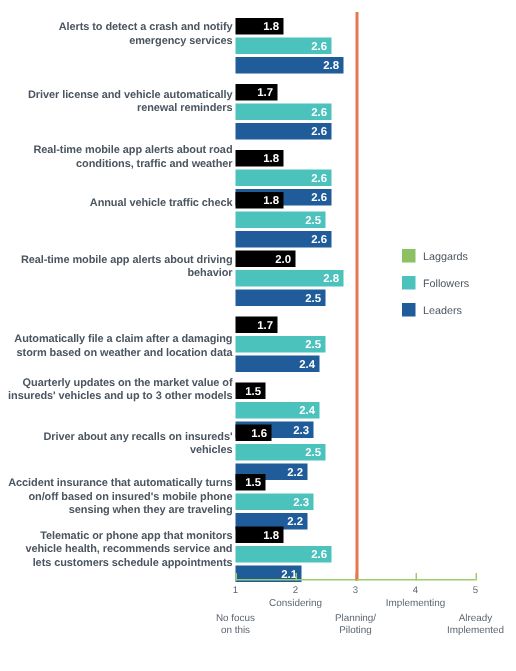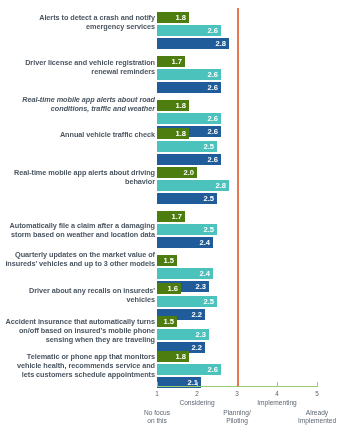--- a/index.html
+++ b/index.html
@@ -71,21 +71,21 @@
     right: 3px;
     top: 50%;
     transform: translateY(-50%);
     font-size: 7.6px;
     font-weight: bold;
     color: #ffffff;
     line-height: 1;
     white-space: nowrap;
   }
 
-  .bar.laggards   { background: #4d7c0f; }
+  .bar.laggards   { background: #000000; }
   .bar.followers  { background: #4cc2bd; }
   .bar.leaders    { background: #1f5c99; }
 
   
   .ref-line {
     position: absolute;
     left: 237px;
     top: 8px;
     width: 1.6px;
     height: 379px;
@@ -171,35 +171,35 @@
             </div>
             <div class="bar followers" style="width: 64px;">
               <span class="val">2.6</span>
             </div>
             <div class="bar leaders" style="width: 72px;">
               <span class="val">2.8</span>
             </div>
           </div>
         </div>
         <div class="group" style="top: 56px;">
-          <div class="cat-label" style="top: 2px;">Driver license and vehicle registration renewal reminders</div>
+          <div class="cat-label" style="top: 2px;">Driver license and vehicle automatically renewal reminders</div>
           <div class="bars">
             <div class="bar laggards" style="width: 28px;">
               <span class="val">1.7</span>
             </div>
             <div class="bar followers" style="width: 64px;">
               <span class="val">2.6</span>
             </div>
             <div class="bar leaders" style="width: 64px;">
               <span class="val">2.6</span>
             </div>
           </div>
         </div>
         <div class="group" style="top: 100px;">
-          <div class="cat-label" style="top: -5px; font-style: italic;">Real-time mobile app alerts about road conditions, traffic and weather</div>
+          <div class="cat-label" style="top: -5px;">Real-time mobile app alerts about road conditions, traffic and weather</div>
           <div class="bars">
             <div class="bar laggards" style="width: 32px;">
               <span class="val">1.8</span>
             </div>
             <div class="bar followers" style="width: 64px;">
               <span class="val">2.6</span>
             </div>
             <div class="bar leaders" style="width: 64px;">
               <span class="val">2.6</span>
             </div>
@@ -325,14 +325,28 @@
       <div class="tick-num" style="left: 237px;">3</div>
       <div class="axis-caption" style="left: 237px; top: 409px;">Planning/
 Piloting</div>
       <div class="tick-num" style="left: 277px;">4</div>
       <div class="axis-caption" style="left: 277px; top: 399px;">Implementing</div>
       <div class="tick-num" style="left: 317px;">5</div>
       <div class="axis-caption" style="left: 317px; top: 409px;">Already
 Implemented</div>
     </div>
 
+  <div class="legend" id="legend">
+      <div class="legend-item">
+        <span class="legend-swatch laggards"></span>
+        <span class="legend-label">Laggards</span>
+      </div>
+      <div class="legend-item">
+        <span class="legend-swatch followers"></span>
+        <span class="legend-label">Followers</span>
+      </div>
+      <div class="legend-item">
+        <span class="legend-swatch leaders"></span>
+        <span class="legend-label">Leaders</span>
+      </div>
+    </div>
 
 </div>
 
 </body></html>

